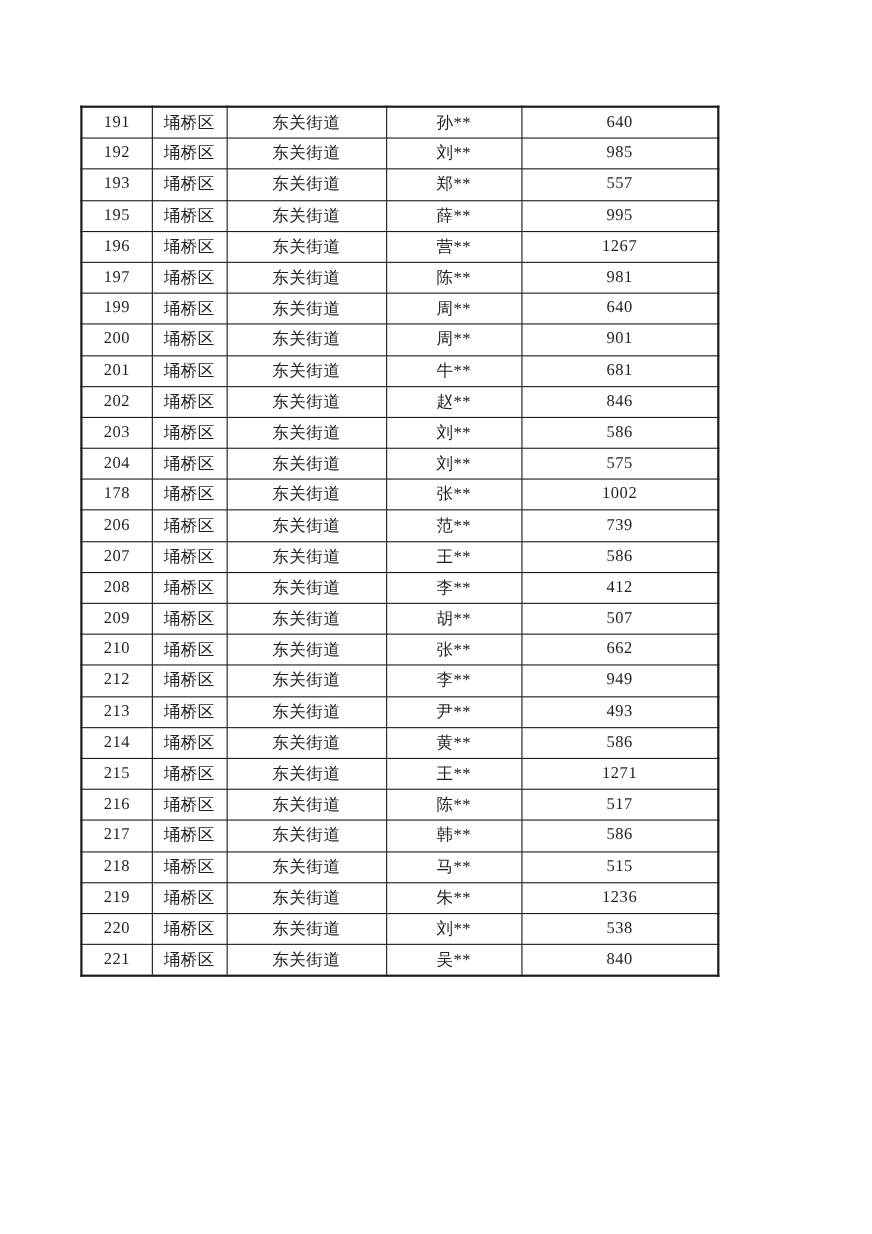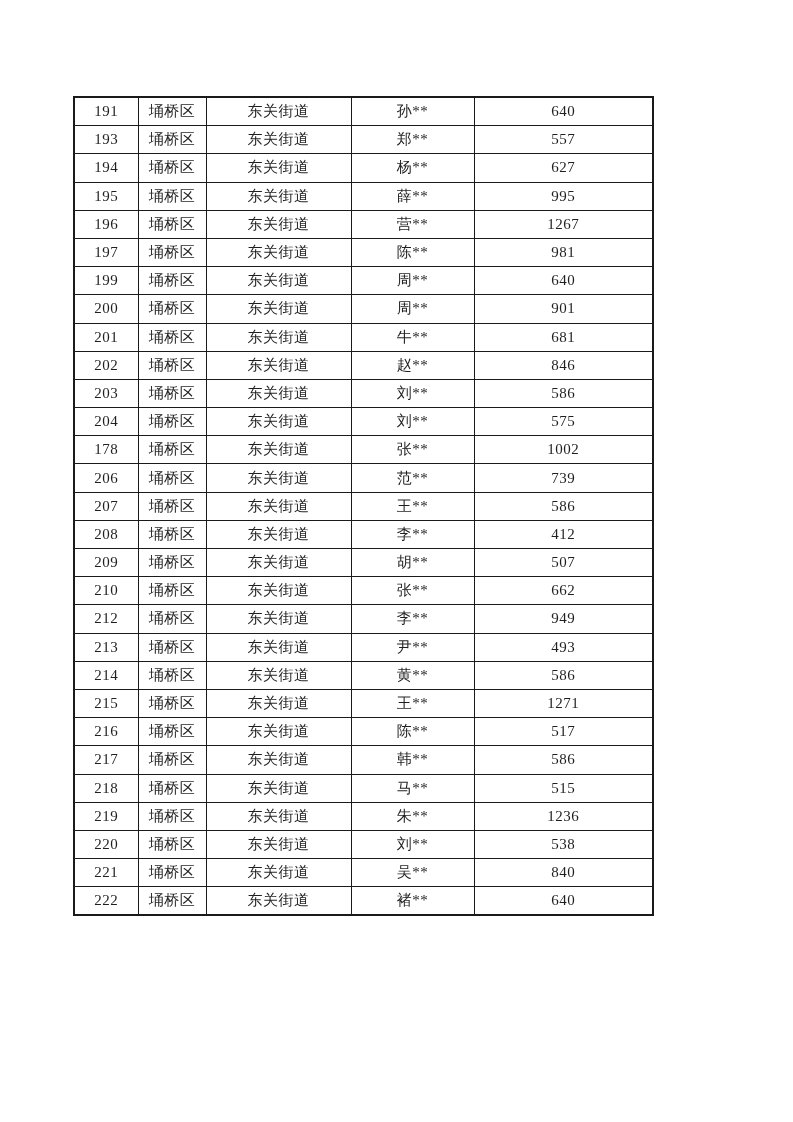--- a/index.html
+++ b/index.html
@@ -56,34 +56,34 @@
     </colgroup>
     <tbody id="table-body">
         <tr>
           <td>191</td>
           <td>埇桥区</td>
           <td>东关街道</td>
           <td>孙**</td>
           <td>640</td>
         </tr>
         <tr>
+          <td>192</td>
+          <td>埇桥区</td>
+          <td>东关街道</td>
+          <td>刘**</td>
+          <td>985</td>
+        </tr>
+        <tr>
           <td>193</td>
           <td>埇桥区</td>
           <td>东关街道</td>
           <td>郑**</td>
           <td>557</td>
         </tr>
         <tr>
-          <td>194</td>
-          <td>埇桥区</td>
-          <td>东关街道</td>
-          <td>杨**</td>
-          <td>627</td>
-        </tr>
-        <tr>
           <td>195</td>
           <td>埇桥区</td>
           <td>东关街道</td>
           <td>薛**</td>
           <td>995</td>
         </tr>
         <tr>
           <td>196</td>
           <td>埇桥区</td>
           <td>东关街道</td>
@@ -243,23 +243,16 @@
           <td>东关街道</td>
           <td>刘**</td>
           <td>538</td>
         </tr>
         <tr>
           <td>221</td>
           <td>埇桥区</td>
           <td>东关街道</td>
           <td>吴**</td>
           <td>840</td>
-        </tr>
-        <tr>
-          <td>222</td>
-          <td>埇桥区</td>
-          <td>东关街道</td>
-          <td>褚**</td>
-          <td>640</td>
         </tr>
       </tbody>
   </table>
 </div>
 
 </body></html>

